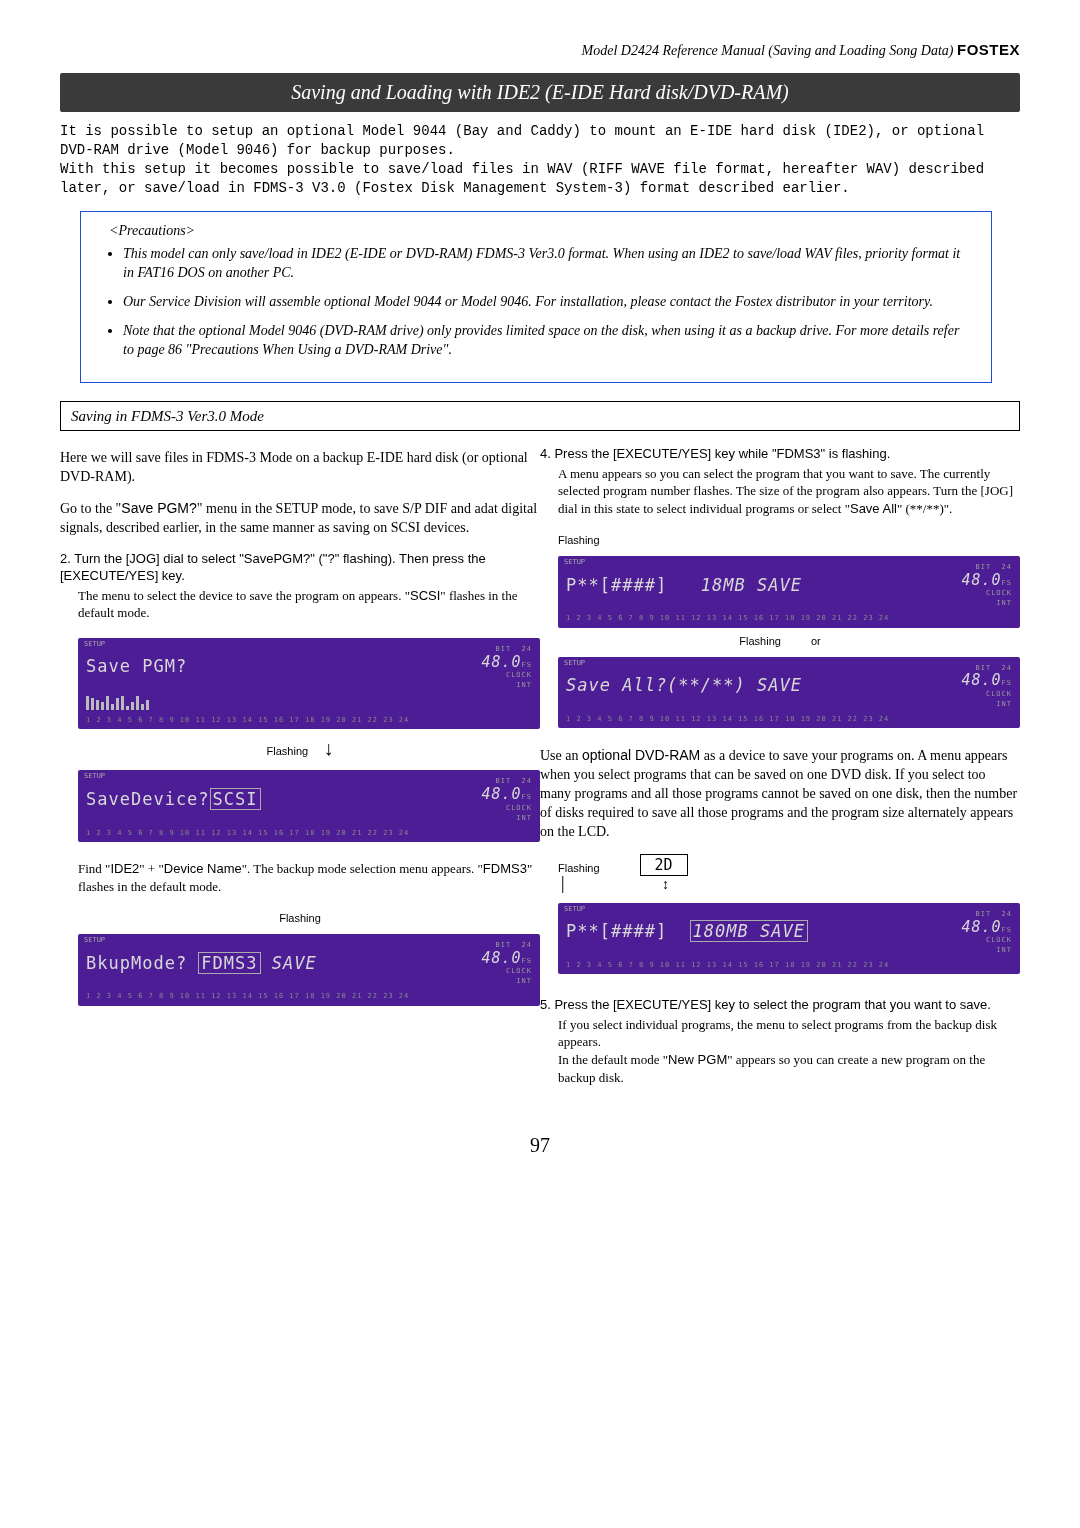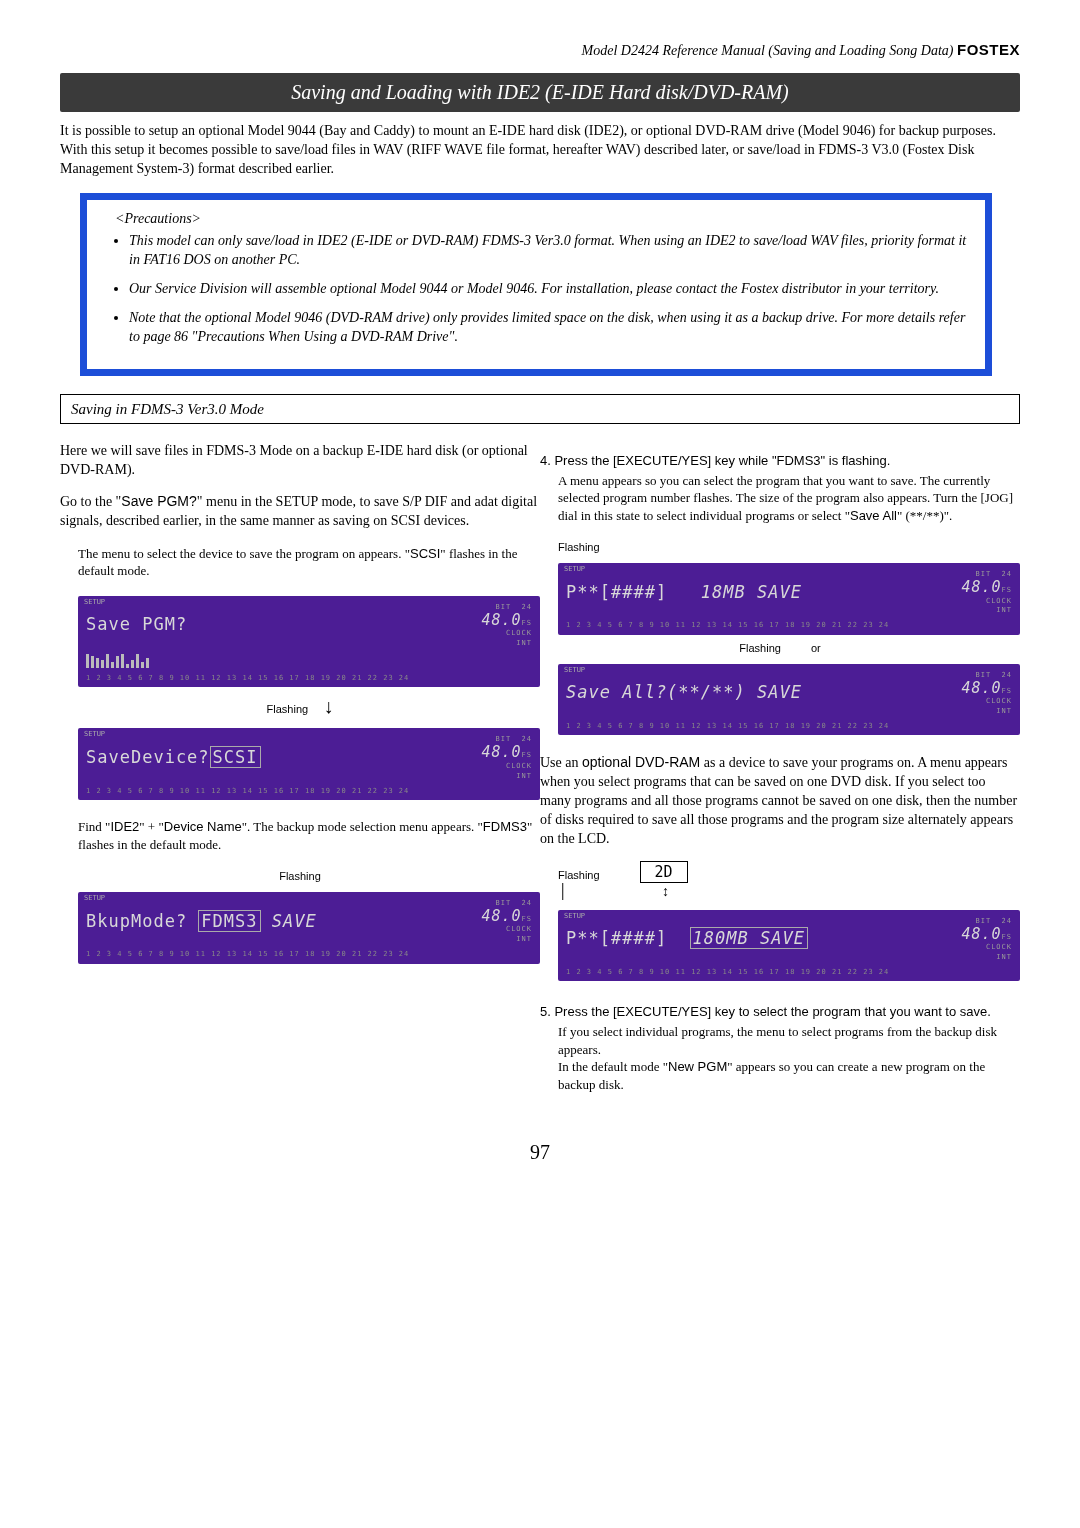--- a/index.html
+++ b/index.html
@@ -31,23 +31,24 @@
     font-style: italic;
     font-size: 20px;
     text-align: center;
     padding: 6px 0;
     border-radius: 2px;
     margin-bottom: 10px;
   }
   .intro-para {
     font-size: 14px;
     margin: 6px 0 14px 0;
+    font-family: Liberation Mono, monospace;
   }
   .precautions-box {
-    border: 7px solid #1d4ed8;
+    border: 1px solid #1d4ed8;
     margin: 6px 28px 18px 20px;
     padding: 10px 18px 12px 28px;
     font-style: italic;
   }
   .precautions-box .title {
     font-style: italic;
     margin-bottom: 4px;
   }
   .precautions-box ul {
     margin: 4px 0 0 0;
@@ -68,21 +69,20 @@
   }
   .col {
     flex: 1;
     min-width: 0;
   }
   .col p { margin: 4px 0 12px 0; }
   .step {
     font-family: Arial, sans-serif;
     font-size: 13px;
     margin-bottom: 16px;
-    margin-top: 14px;
   }
   .step .body {
     font-family: Georgia, serif;
     font-size: 13px;
     margin-top: 2px;
     margin-left: 18px;
   }
   .step-label {
     display: inline;
   }
@@ -178,20 +178,21 @@
 <div class="two-col">
 
   <div class="col">
     <p>Here we will save files in FDMS-3 Mode on a backup E-IDE hard disk (or optional DVD-RAM).</p>
     <p>
       <span>Go to the "</span><span class="sans">Save PGM?</span><span>" menu in the SETUP mode, to save S/P DIF and adat digital signals, described earlier, in the same manner as saving on SCSI devices.</span>
     </p>
 
 
     <div class="step">
+      <span class="step-label">2. Turn the [JOG] dial to select "SavePGM?" ("?" flashing). Then press the [EXECUTE/YES] key.</span>
       <div class="body">
         <span>The menu to select the device to save the program on appears. "</span><span class="sans">SCSI</span><span>" flashes in the default mode.</span>
       </div>
     </div>
 
     <div class="lcd-panel">
       <span class="lcd-setup">SETUP</span>
       <div class="lcd-main">
         <span class="left">Save PGM?</span>
         <span class="right-block">

